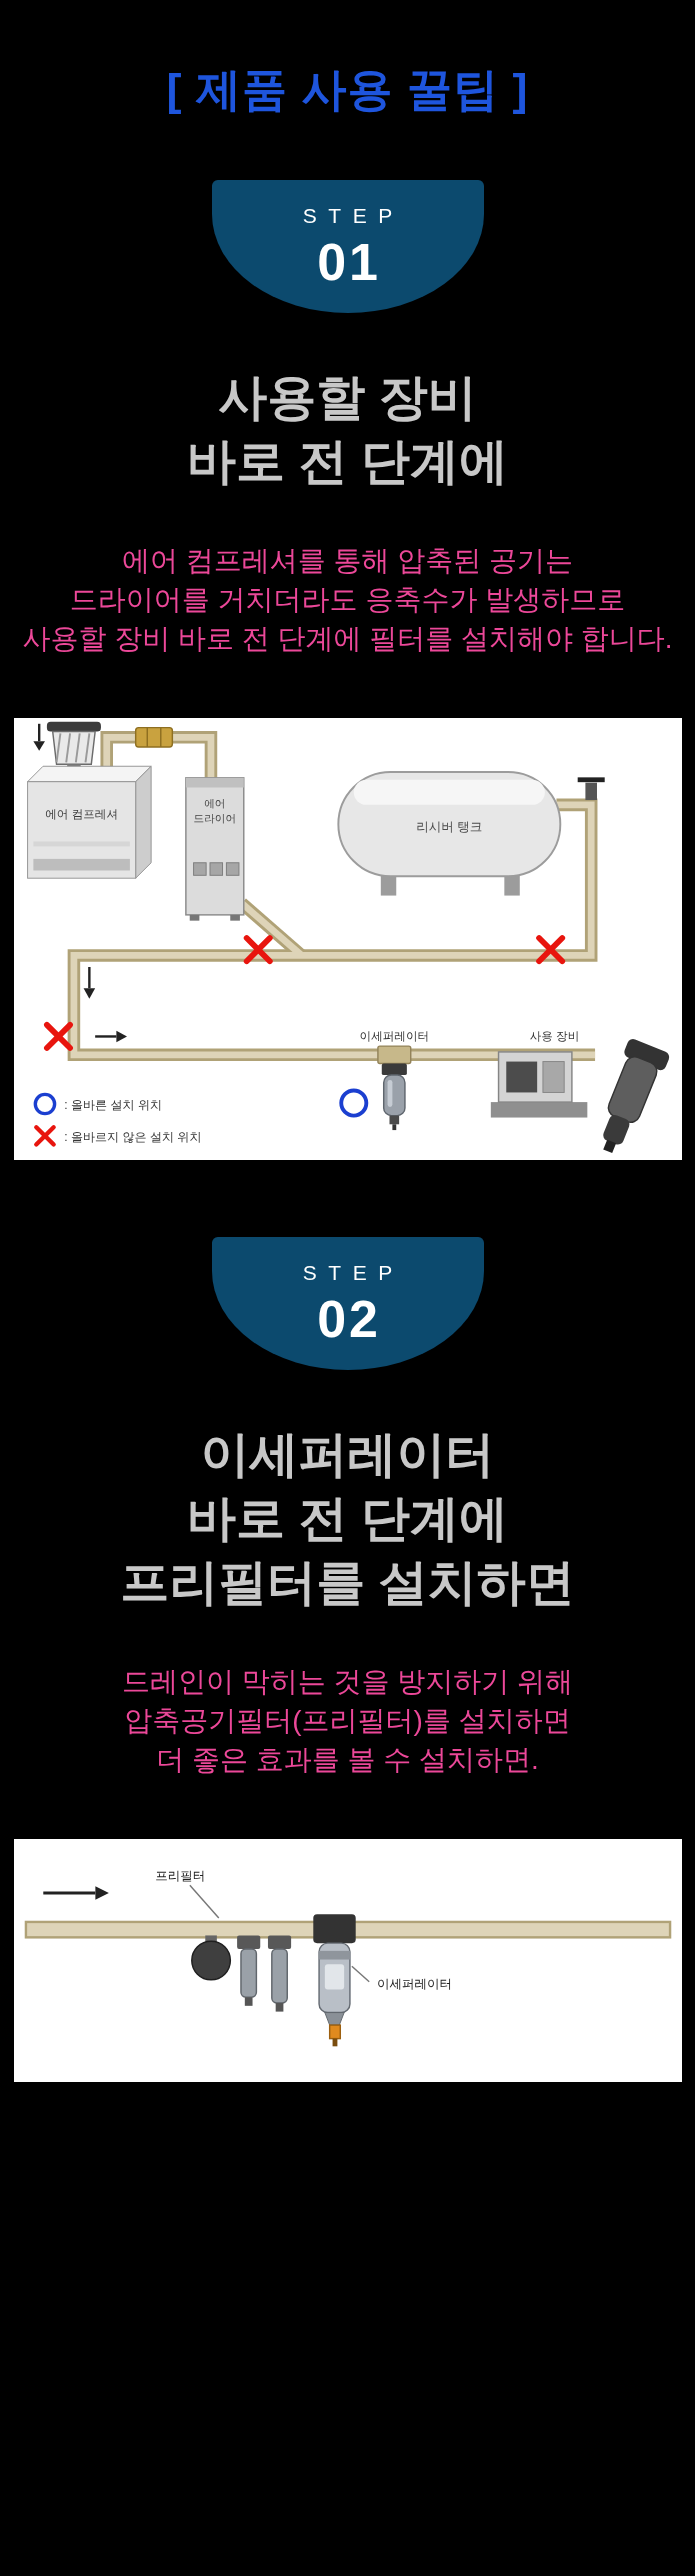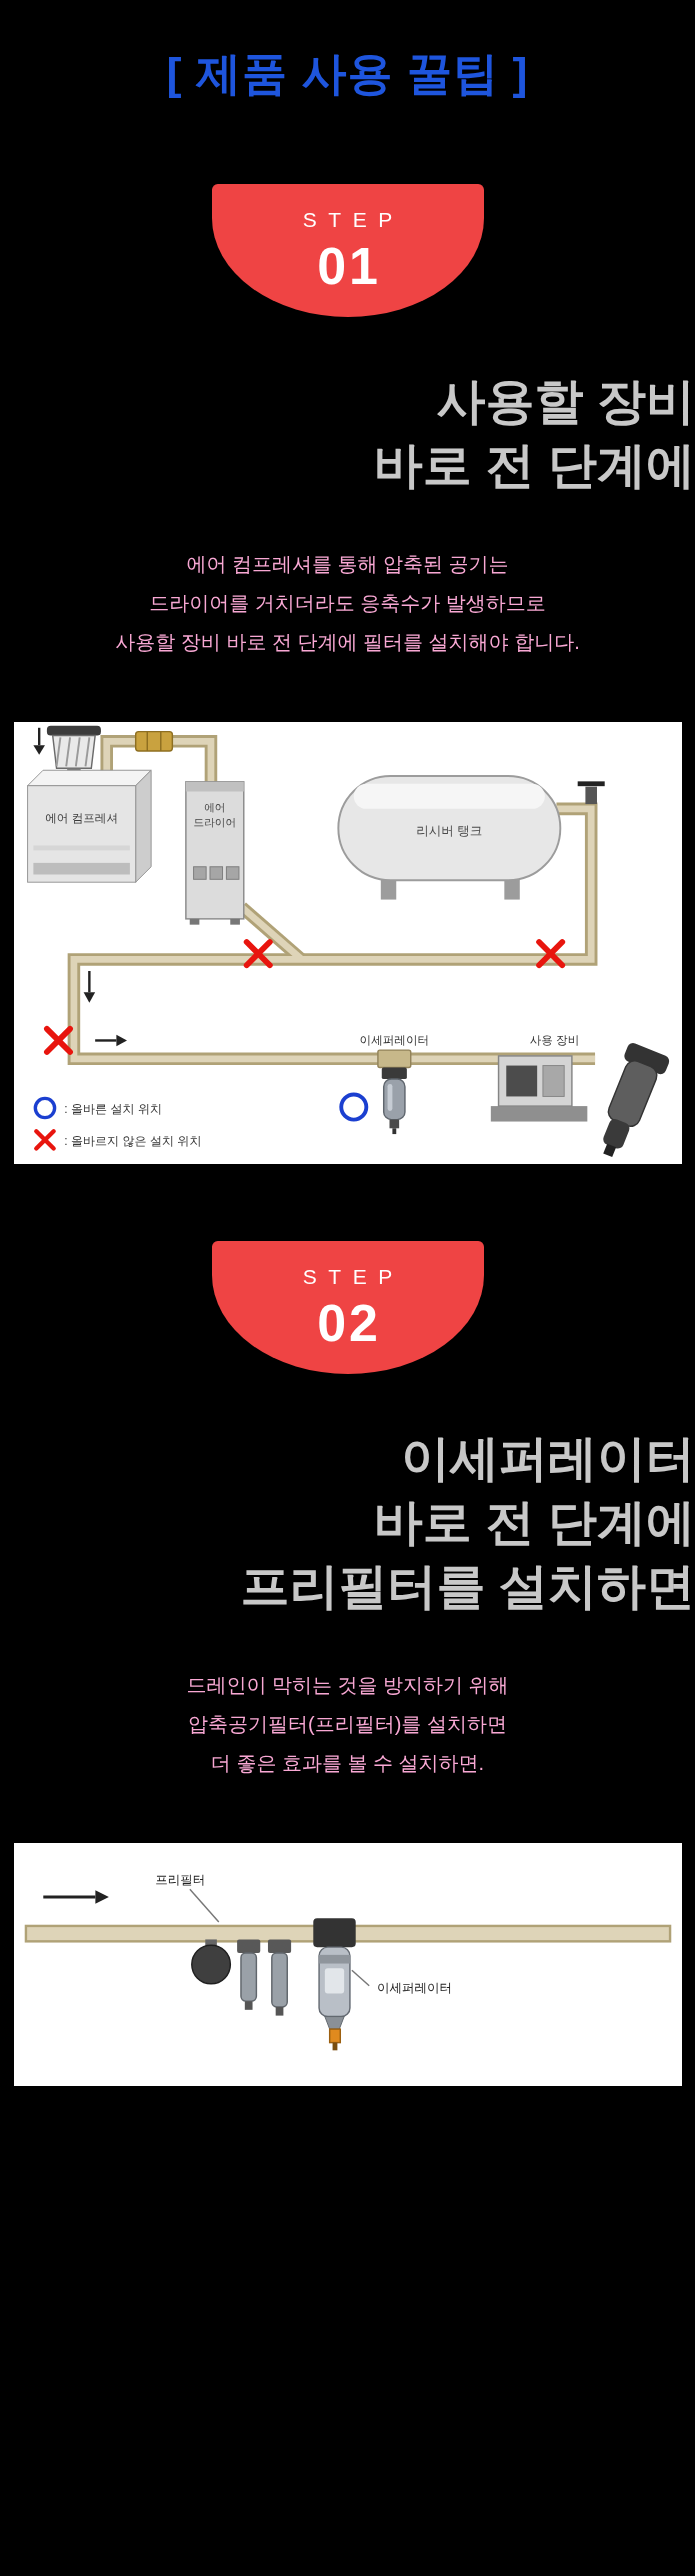--- a/index.html
+++ b/index.html
@@ -5,43 +5,43 @@
   *{box-sizing:border-box;}
   html,body{margin:0;padding:0;}
   body{
     width:695px;height:2576px;
     background:#000000;
     font-family:"Liberation Sans",sans-serif;
     overflow:hidden;
   }
   .page{width:100%;height:100%;text-align:center;}
   .title{
-    margin:0;padding-top:44px;
+    margin:16px;padding-top:44px;
     font-size:45px;font-weight:700;
     color:#1e55dd;letter-spacing:1px;
   }
   .step-badge{
     width:272px;height:133px;
-    margin:80px auto 0;
-    background:#ef4444;
+    margin:60px auto 0;
+    background:#0c4a6e;
     border-radius:5.8px 5.8px 136px 136px / 5.8px 5.8px 99px 99px;
     color:#ffffff;
   }
   .step-2 .step-badge{margin-top:77px;}
   .step-label{
     padding-top:24px;font-size:21px;font-weight:400;
     letter-spacing:11.6px;text-indent:11.6px;
   }
   .step-number{
     margin-top:3.9px;font-size:52px;font-weight:700;
     letter-spacing:2.9px;text-indent:2.9px;
   }
-  .heading{margin:52px 0 0;font-size:49px;line-height:64px;font-weight:700;color:#c8c8c8;text-align:right;}
+  .heading{margin:52px 0 0;font-size:49px;line-height:64px;font-weight:700;color:#c8c8c8;}
   .heading span{display:block;}
-  .body-text{margin:48px 4px 0;font-size:20px;line-height:39px;color:#f9a8d4;font-weight:400;}
+  .body-text{margin:48px 4px 0;font-size:28px;line-height:39px;color:#ec4899;font-weight:400;}
   .body-text span{display:block;}
   .panel{width:668px;margin:60px auto 0;background:#ffffff;font-size:0;}
   svg text{font-family:"Liberation Sans",sans-serif;}
 </style>
 </head>
 <body>
 
 <div class="page">
 
   <h1 class="title">[ 제품 사용 꿀팁 ]</h1>

